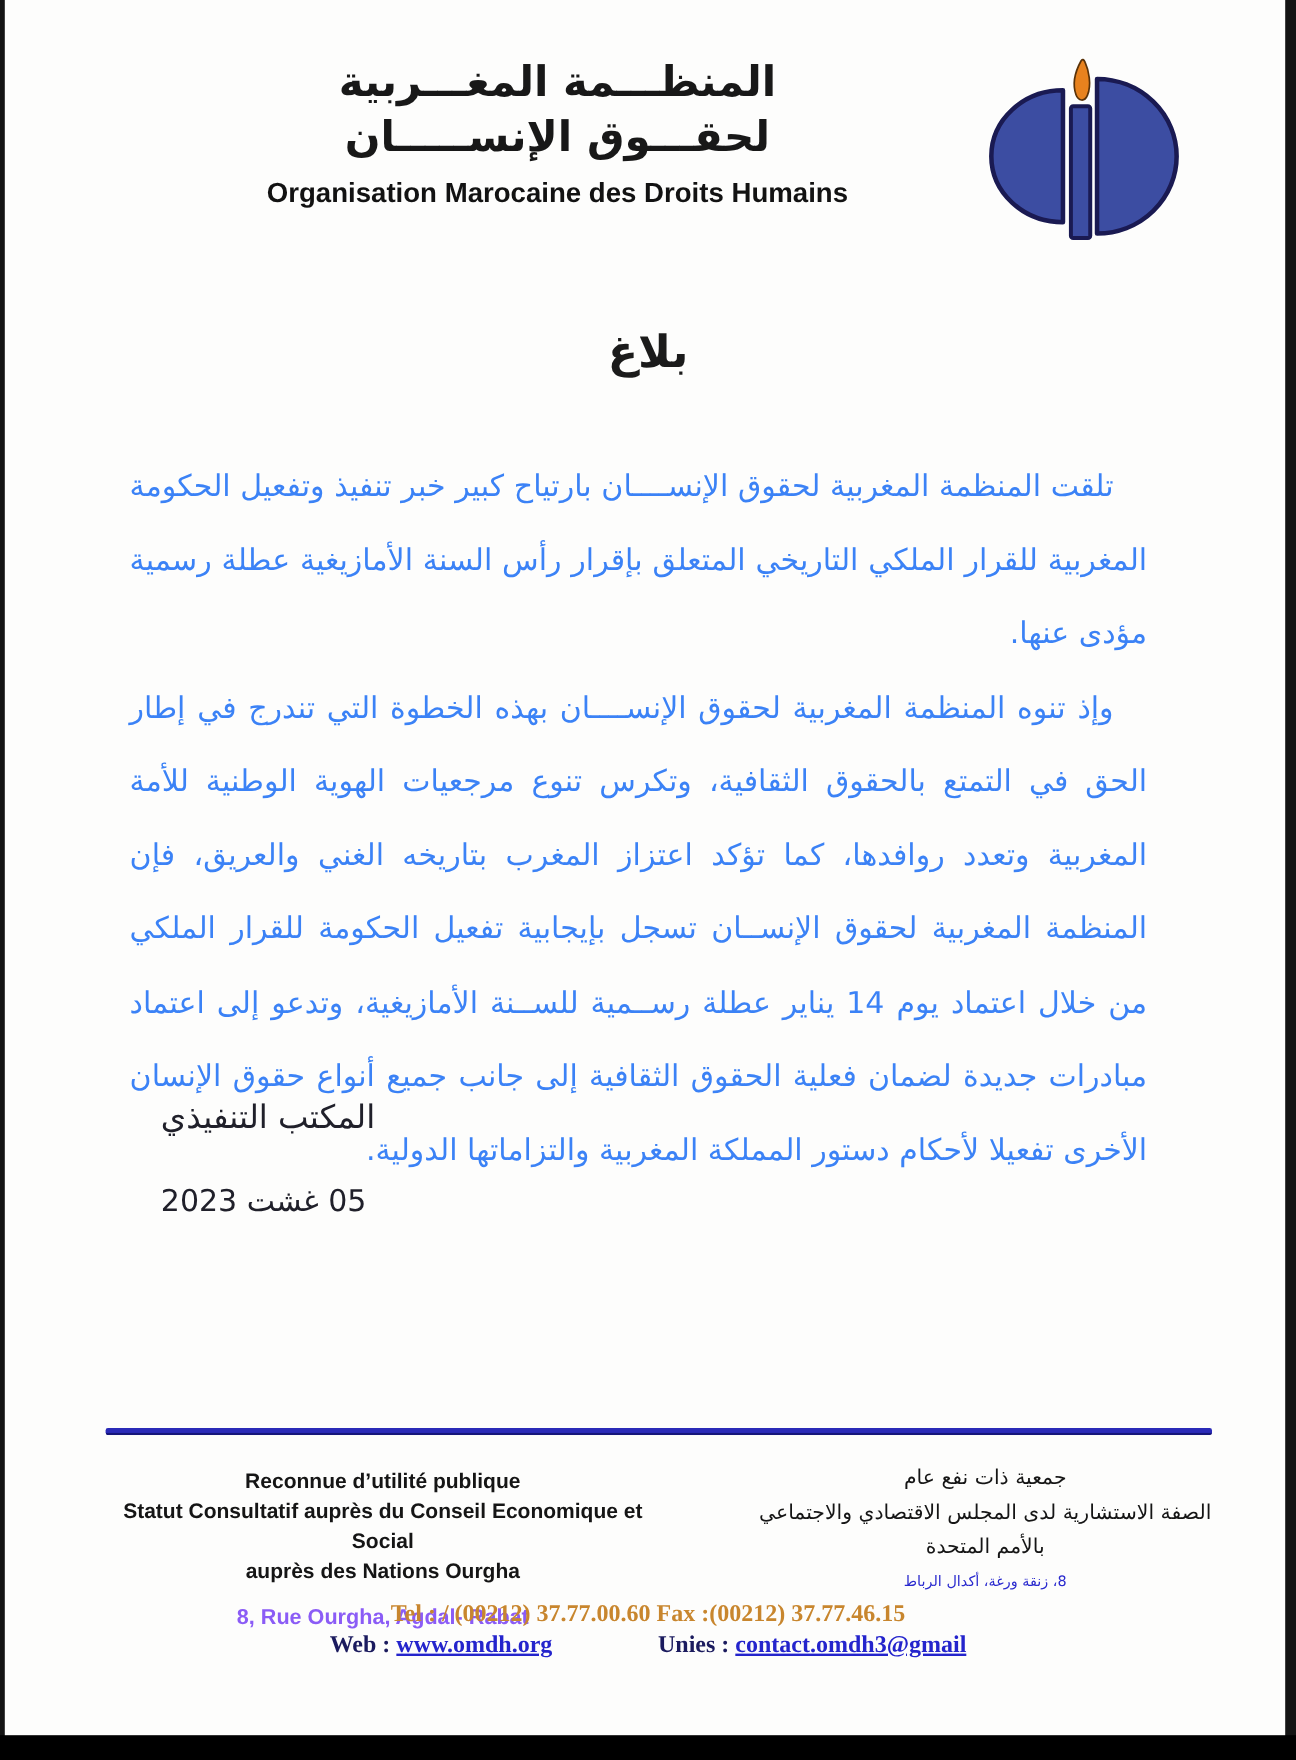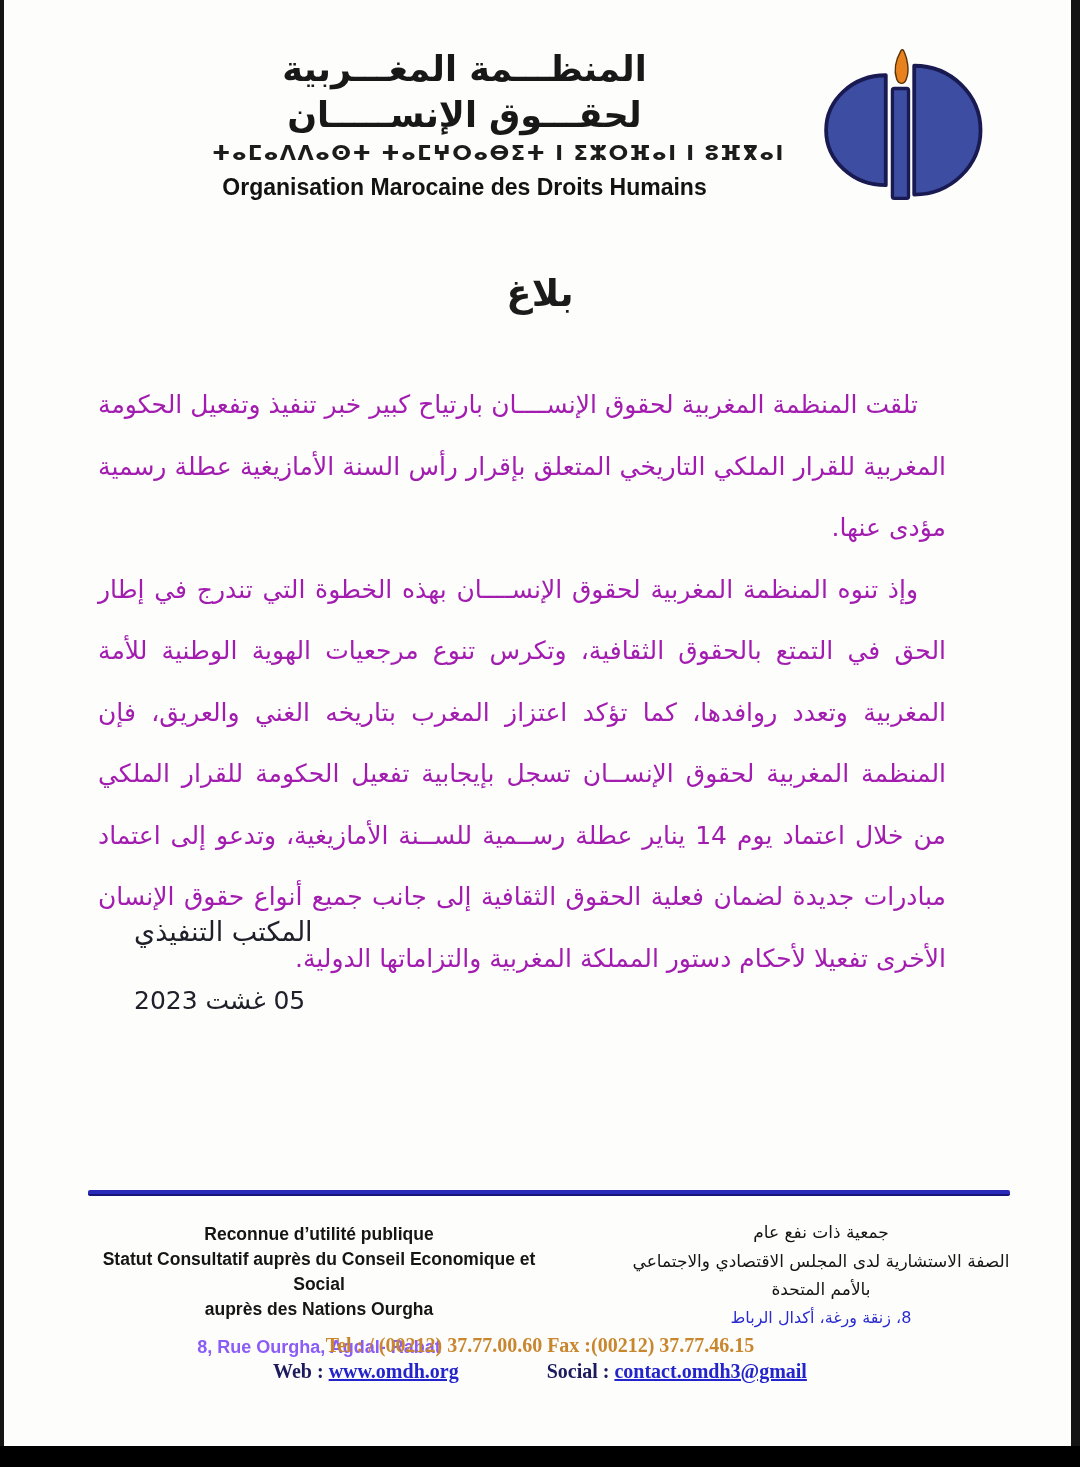--- a/index.html
+++ b/index.html
@@ -68,27 +68,27 @@
     width: 100%;
     text-align: center;
     direction: rtl;
     font-size: 37px;
     font-weight: bold;
     color: #1b1b1b;
   }
   .body-text {
     position: absolute;
     top: 374px;
-    left: 98px;
+    left: 108px;
     width: 848px;
     direction: rtl;
     text-align: justify;
     font-size: 25px;
     line-height: 61.5px;
-    color: #a21caf;
+    color: #3b82f6;
   }
   .body-text p { margin: 0; text-indent: 28px; }
 
   .signature {
     position: absolute;
     top: 916px; left: 134px;
     direction: rtl;
     font-size: 27px;
     color: #20202a;
   }
@@ -131,21 +131,21 @@
     width: 414px;
     text-align: center;
     direction: rtl;
     font-size: 17px;
     font-weight: normal;
     line-height: 28.5px;
     color: #151515;
   }
   .footer-ar .address-ar {
     color: #2a2ace;
-    font-size: 16px;
+    font-size: 12px;
   }
   .contact {
     position: absolute;
     top: 1334px; left: 0;
     width: 100%;
     text-align: center;
     font-family: "Liberation Serif", serif;
   }
   .telfax {
     font-size: 20px;
@@ -169,21 +169,20 @@
 <body>
 
 <div class="page">
 
   <div class="edge edge-left"></div>
   <div class="edge edge-right"></div>
   <div class="edge edge-bottom"></div>
 
   <div class="letterhead-text">
     <div class="calligraphy">المنظـــمة المغـــربية لحقـــوق الإنســـــان</div>
-    <div class="tifinagh">ⵜⴰⵎⴰⴷⴷⴰⵙⵜ ⵜⴰⵎⵖⵔⴰⴱⵉⵜ ⵏ ⵉⵣⵔⴼⴰⵏ ⵏ ⵓⴼⴳⴰⵏ</div>
     <div class="org-fr">Organisation Marocaine des Droits Humains</div>
   </div>
 
   <div class="logo">
     <svg viewBox="0 0 190 170" xmlns="http://www.w3.org/2000/svg">
 
       <path d="M 80 33 A 63 58 0 0 0 80 149 Z" fill="#3c4da2" stroke="#1a1a52" stroke-width="4" stroke-linejoin="round"></path>
 
       <path d="M 110 23 A 70 68 0 0 1 110 159 Z" fill="#3c4da2" stroke="#1a1a52" stroke-width="4" stroke-linejoin="round"></path>
 
@@ -218,18 +217,18 @@
     <div>بالأمم المتحدة</div>
     <div class="address-ar">8، زنقة ورغة، أكدال الرباط</div>
   </div>
 
   <div class="contact">
     <div class="telfax">Tel : / (00212) 37.77.00.60 Fax :(00212) 37.77.46.15</div>
     <div class="weblinks">
       <span>Web :</span>
       <a href="#" class="link">www.omdh.org</a>
       <span class="spacer"></span>
-      <span>Social :</span>
+      <span>Unies :</span>
       <a href="#" class="link">contact.omdh3@gmail</a>
     </div>
   </div>
 
 </div>
 
 </body></html>

